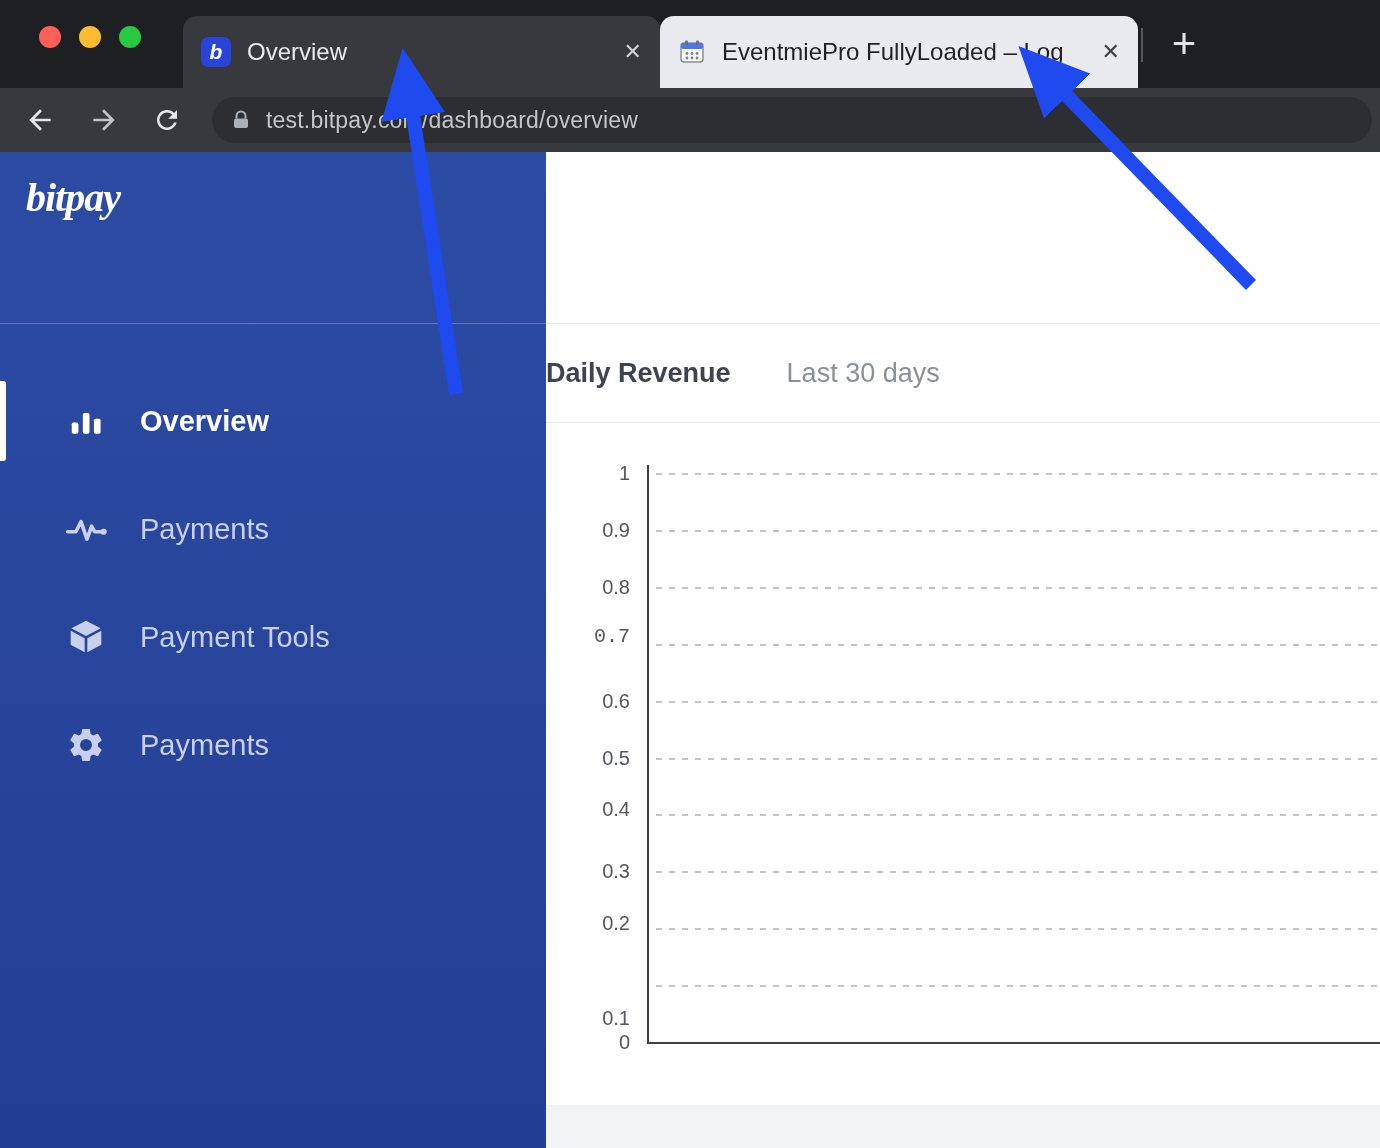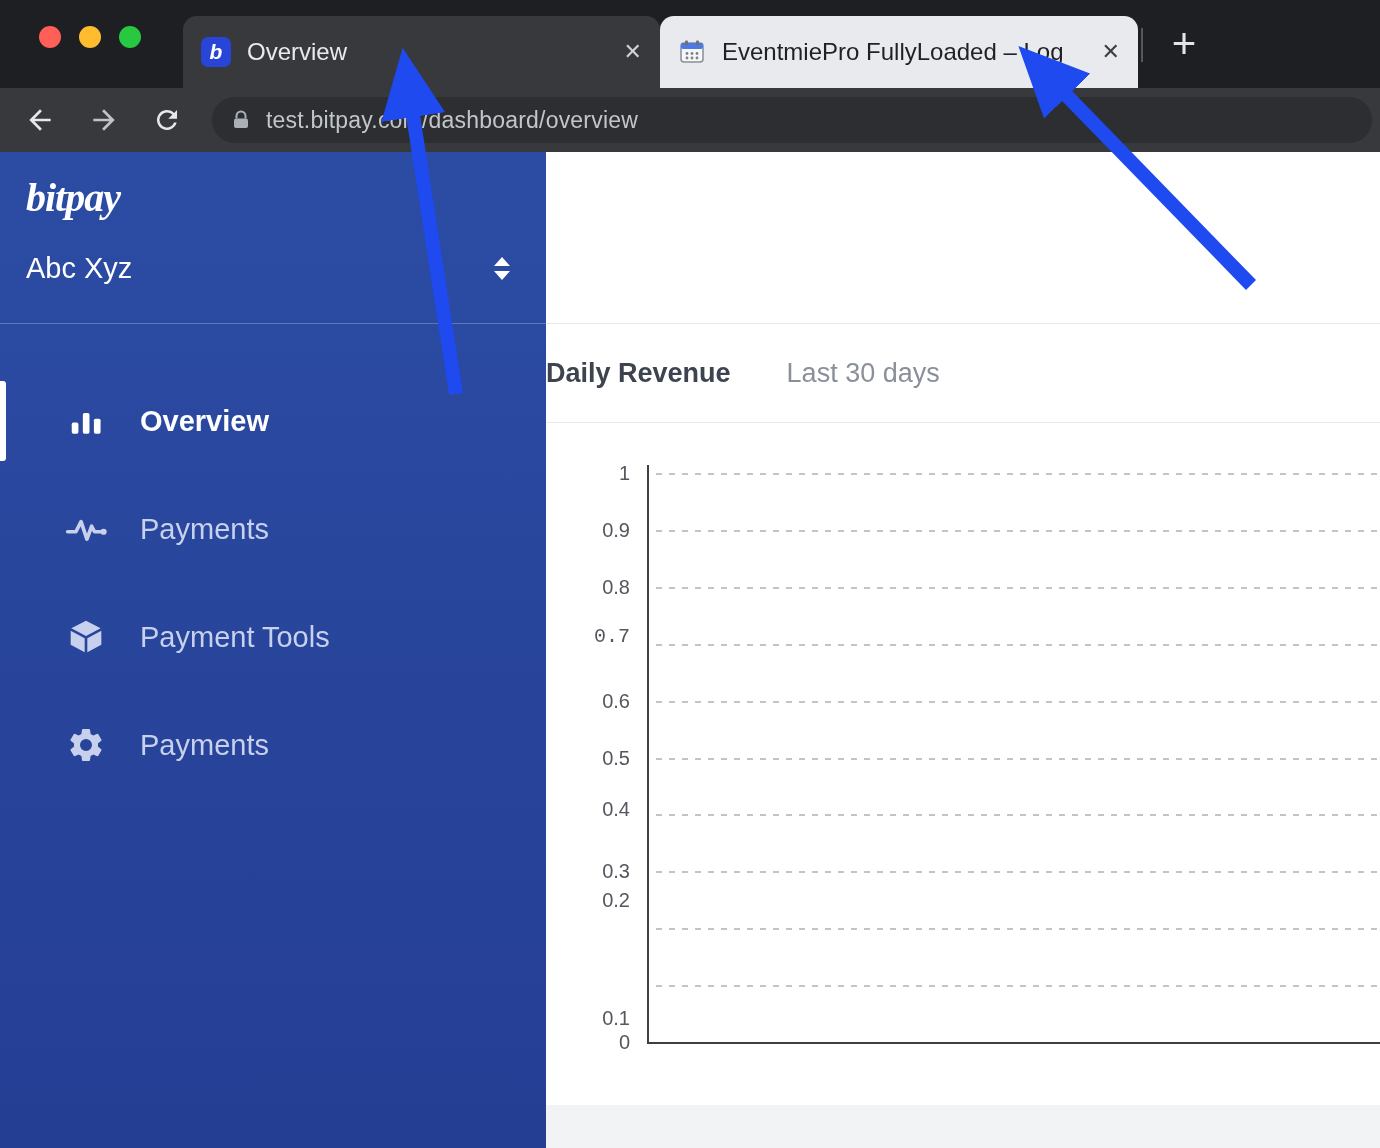--- a/index.html
+++ b/index.html
@@ -147,27 +147,20 @@
       </span>
       <span class="url">test.bitpay.com/dashboard/overview</span>
     </div>
   </div>
 </div>
 
 <div class="app">
 
   <aside class="sidebar">
     <div class="logo">bitpay</div>
-    <div class="org">
-      <span>Abc Xyz</span>
-      <span class="updown">
-        <span class="tri-up"></span>
-          <span class="tri-down"></span>
-      </span>
-    </div>
     <div class="sidebar-divider"></div>
 
     <nav class="nav">
       <div class="nav-item active">
         <span class="nav-icon">
           <svg viewBox="0 0 24 24" width="38" height="38">
             <rect x="3" y="13" width="4.2" height="7" rx="1" fill="currentColor"></rect>
             <rect x="10" y="7" width="4.2" height="13" rx="1" fill="currentColor"></rect>
             <rect x="17" y="10.5" width="4.2" height="9.5" rx="1" fill="currentColor"></rect>
           </svg>
@@ -227,21 +220,21 @@
         <div class="y-tick" style="top: 202px; font-family: Liberation Mono, monospace;">0.7</div>
         <div class="gridline dashed" style="top: 221.7px;"></div>
         <div class="y-tick" style="top: 265.6px;">0.6</div>
         <div class="gridline dashed" style="top: 278.6px;"></div>
         <div class="y-tick" style="top: 322.5px;">0.5</div>
         <div class="gridline dashed" style="top: 335.5px;"></div>
         <div class="y-tick" style="top: 374px;">0.4</div>
         <div class="gridline dashed" style="top: 392.4px;"></div>
         <div class="y-tick" style="top: 436.3px;">0.3</div>
         <div class="gridline dashed" style="top: 449.3px;"></div>
-        <div class="y-tick" style="top: 465px;">0.2</div>
+        <div class="y-tick" style="top: 488px;">0.2</div>
         <div class="gridline dashed" style="top: 506.2px;"></div>
         <div class="y-tick" style="top: 550.1px; margin-top: 33px;">0.1</div>
         <div class="gridline dashed" style="top: 563.1px;"></div>
         <div class="y-tick" style="top: 607px;">0</div>
         <div class="gridline solid" style="top: 620px;"></div>
       </div>
 
     <div class="bottom-band"></div>
   </main>
 </div>

